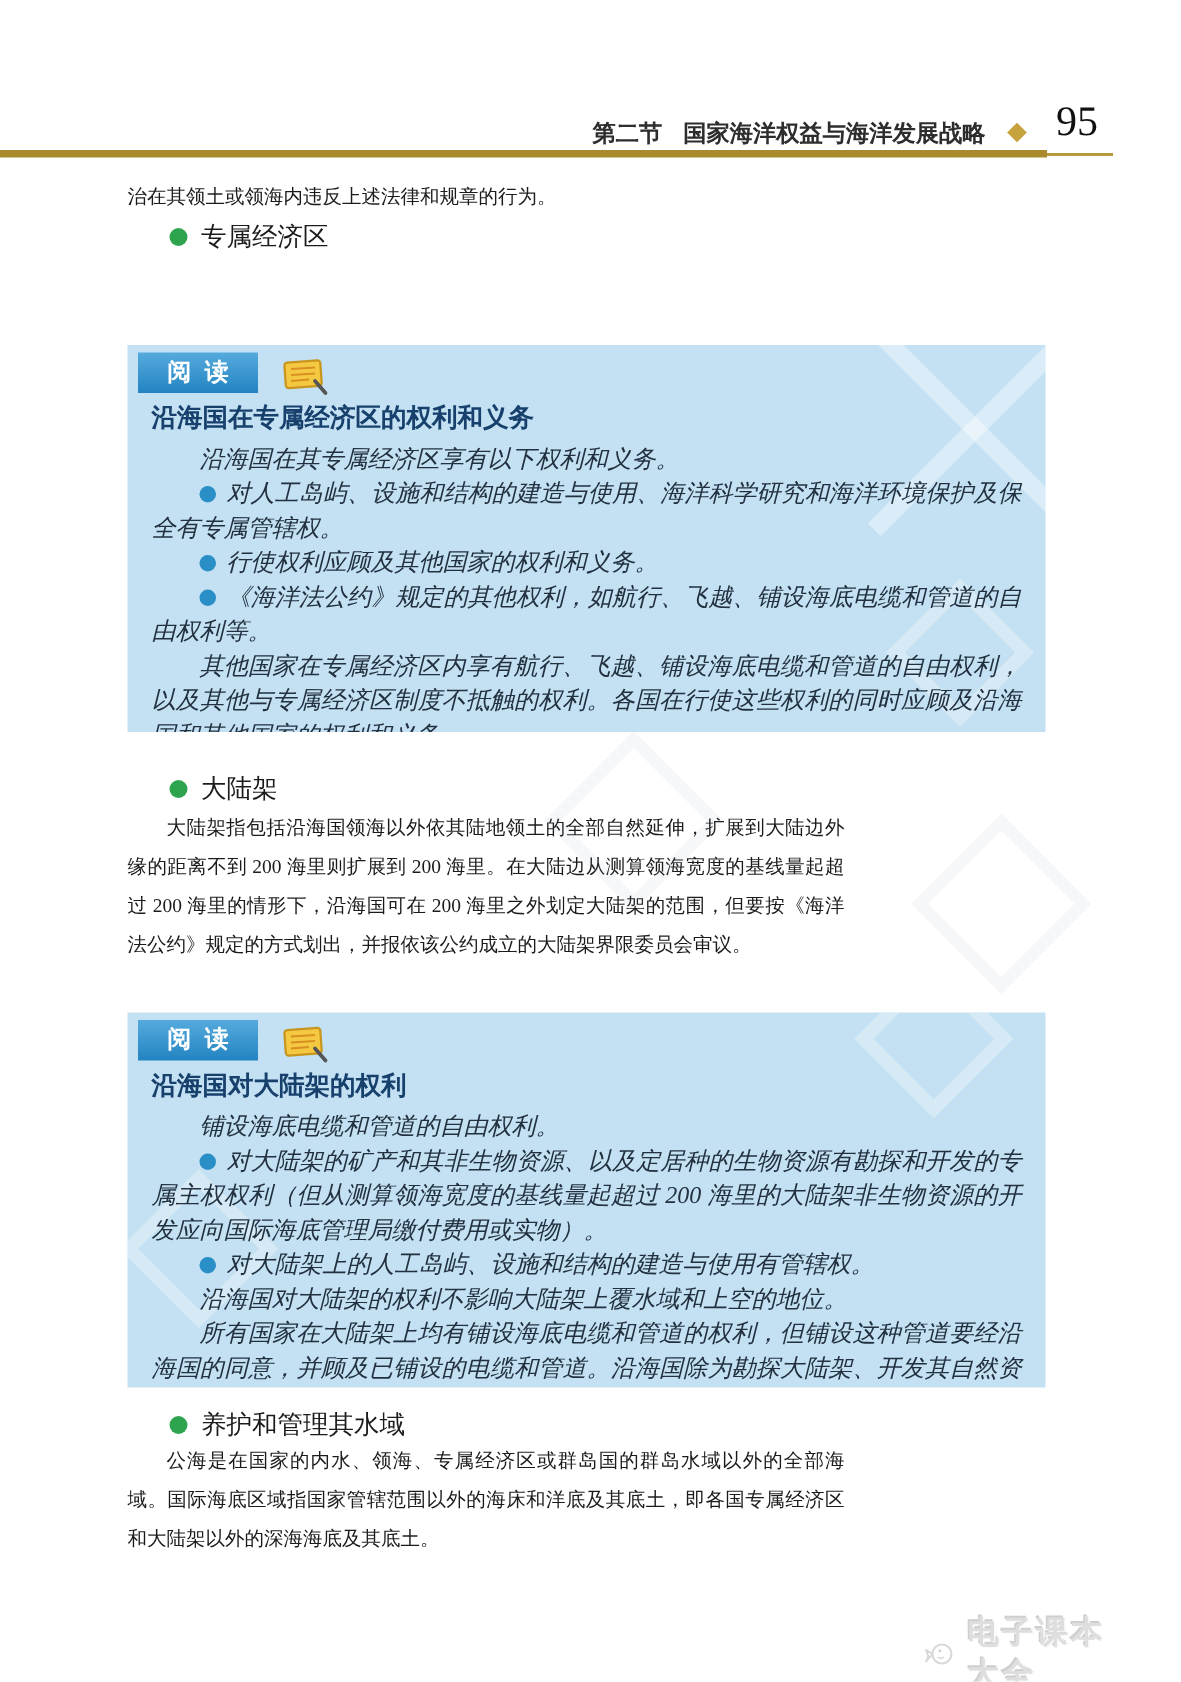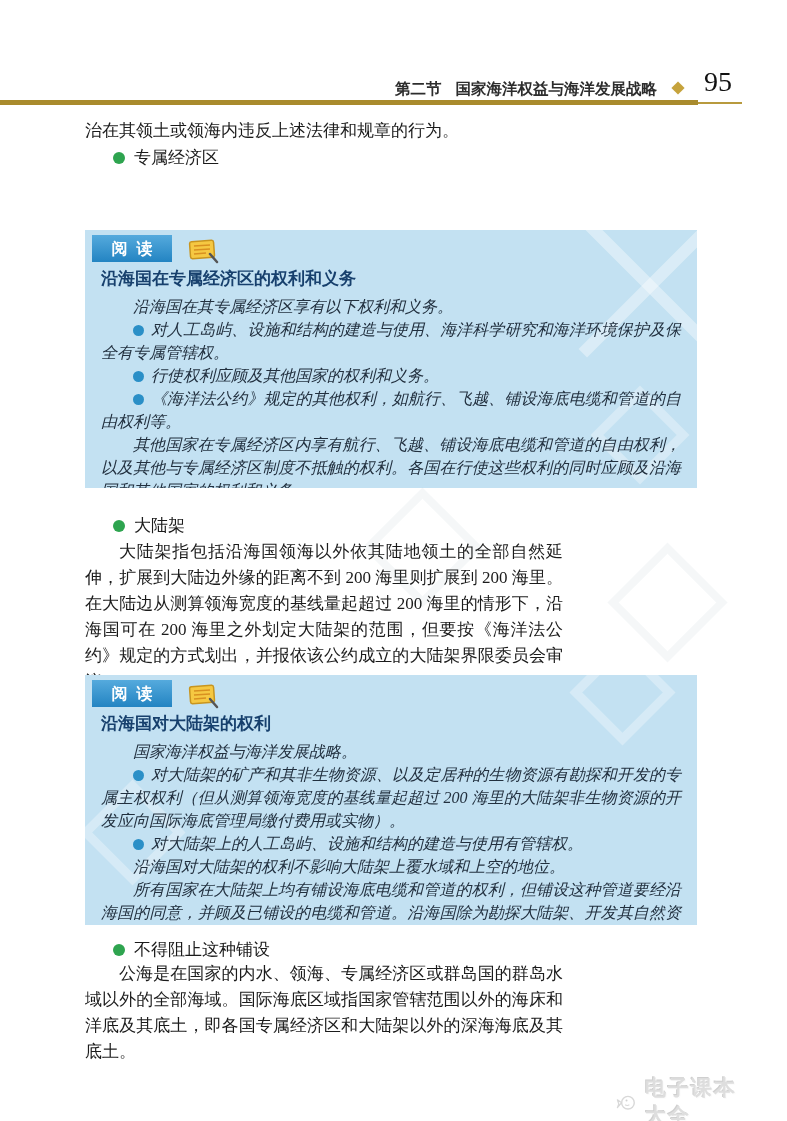--- a/index.html
+++ b/index.html
@@ -13,21 +13,21 @@
   
   .hdr { position:absolute; top:79px; left:0; width:697px; text-align:right; padding-right:12px; white-space:nowrap; }
   .hdr .sec  { font:bold 15.5px "Liberation Sans", sans-serif; color:#2d2d2d; margin-right:14px; }
   .hdr .chap { font:bold 15.5px "Liberation Sans", sans-serif; color:#2d2d2d; }
   .hdr .dia  { display:inline-block; margin-left:14px; color:#c6a33c; font-size:14px; transform:translateY(-1px); }
   .pagenum { position:absolute; top:66px; left:704px; font:400 28px "Liberation Serif", serif; color:#111; }
   .rule-thick { position:absolute; top:100px; left:0; width:698px; height:5px; background:#a98b2d; }
   .rule-thin  { position:absolute; top:102px; left:698px; width:89px; height:2px; background:#b89a3e; }
 
   
-  .mtext { position:absolute; left:85px; width:478px; font-size:17px; line-height:26px; color:#1b1b1b; text-align:justify; }
+  .mtext { position:absolute; left:85px; width:478px; font-size:13px; line-height:26px; color:#1b1b1b; text-align:justify; }
   .indent { text-indent:2em; }
   .sec-head { position:absolute; left:113px; font-size:17px; line-height:24px; color:#1b1b1b; white-space:nowrap; }
   .dot { display:inline-block; width:12px; height:12px; border-radius:50%; margin-right:9px; vertical-align:-1px; }
   .dot.green { background:#2ea44f; }
   .dot.blue  { background:#2a8fc7; width:11px; height:11px; margin-right:7px; }
 
   
   .rbox {
     position:absolute; left:85px; width:612px; background:#c3e1f2;
     padding:5px 16px 24px 16px; overflow:hidden;
@@ -117,29 +117,29 @@
       <div class="read-tab"><span>阅读</span></div>
       <svg class="scroll-icon" width="34" height="30" viewBox="0 0 34 30">
         <rect x="4" y="5" width="24" height="17" rx="2" fill="#f5c842" stroke="#c8951f" stroke-width="1.5" transform="rotate(-4 16 13)"></rect>
         <line x1="8" y1="10" x2="24" y2="9" stroke="#d89020" stroke-width="1.5"></line>
         <line x1="8" y1="14" x2="24" y2="13" stroke="#d89020" stroke-width="1.5"></line>
         <line x1="8" y1="18" x2="20" y2="17" stroke="#d89020" stroke-width="1.5"></line>
         <line x1="24" y1="18" x2="31" y2="26" stroke="#555" stroke-width="2.5" stroke-linecap="round"></line>
       </svg>
     </div>
     <div class="box-title">沿海国对大陆架的权利</div>
-    <p>国家海洋权益与海洋发展战略。</p>
+    <p>铺设海底电缆和管道的自由权利。</p>
     <p><span class="dot blue"></span><span>对大陆架的矿产和其非生物资源、以及定居种的生物资源有勘探和开发的专属主权权利（但从测算领海宽度的基线量起超过 200 海里的大陆架非生物资源的开发应向国际海底管理局缴付费用或实物）。</span></p>
     <p><span class="dot blue"></span><span>对大陆架上的人工岛屿、设施和结构的建造与使用有管辖权。</span></p>
     <p>沿海国对大陆架的权利不影响大陆架上覆水域和上空的地位。</p>
     <p>所有国家在大陆架上均有铺设海底电缆和管道的权利，但铺设这种管道要经沿海国的同意，并顾及已铺设的电缆和管道。沿海国除为勘探大陆架、开发其自然资源、防止、减少和控制管道造成的污染采取合理措施外，不得阻止这种铺设。</p>
   </div>
 
   <div class="sec-head" style="top:938px;">
-    <span class="dot green"></span><span>不得阻止这种铺设</span>
+    <span class="dot green"></span><span>养护和管理其水域</span>
   </div>
   <div class="mtext indent" style="top:961px;">公海是在国家的内水、领海、专属经济区或群岛国的群岛水域以外的全部海域。国际海底区域指国家管辖范围以外的海床和洋底及其底土，即各国专属经济区和大陆架以外的深海海底及其底土。</div>
 
   <div class="brandmark">
     <svg width="30" height="28" viewBox="0 0 30 28">
       <circle cx="17" cy="15" r="9" fill="none" stroke="#d8d8d8" stroke-width="2"></circle>
       <circle cx="15" cy="12" r="1.4" fill="#d0d0d0"></circle>
       <path d="M8 15 L2 11 L4 17 L2 22 Z" fill="none" stroke="#d8d8d8" stroke-width="1.8" stroke-linejoin="round"></path>
       <path d="M13 18 q3 2 6 0" fill="none" stroke="#d8d8d8" stroke-width="1.5"></path>
     </svg>

